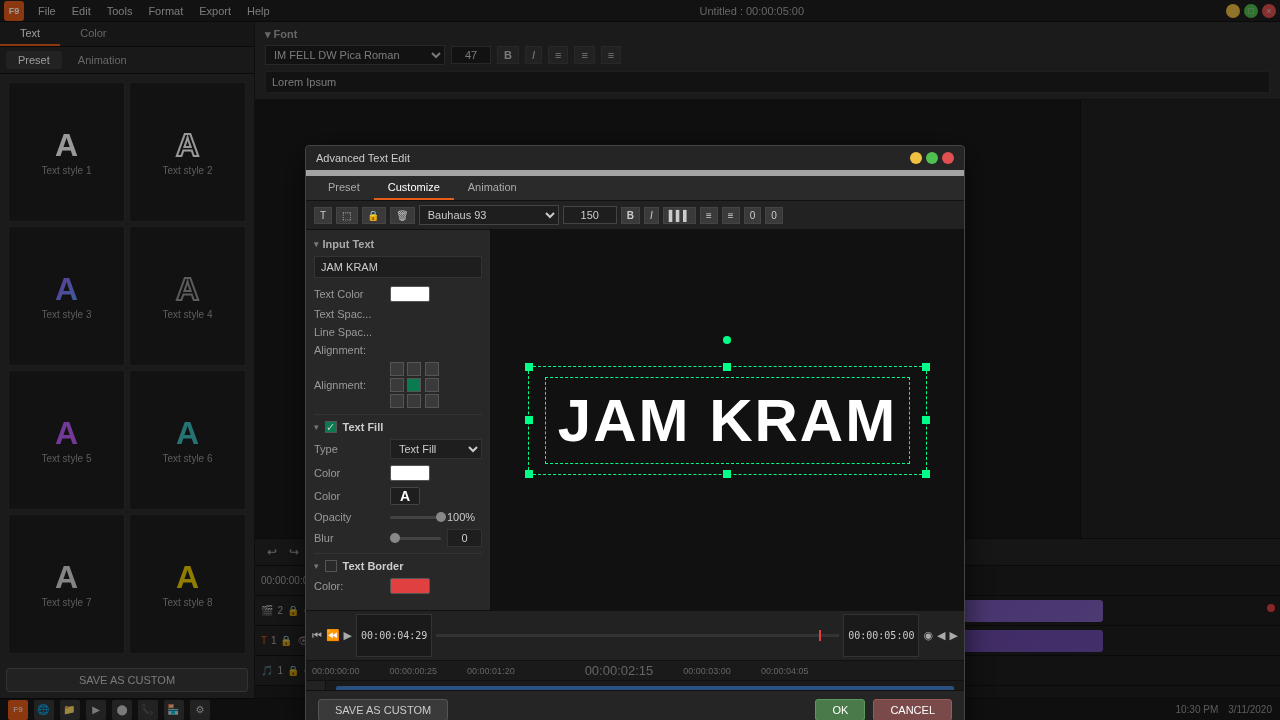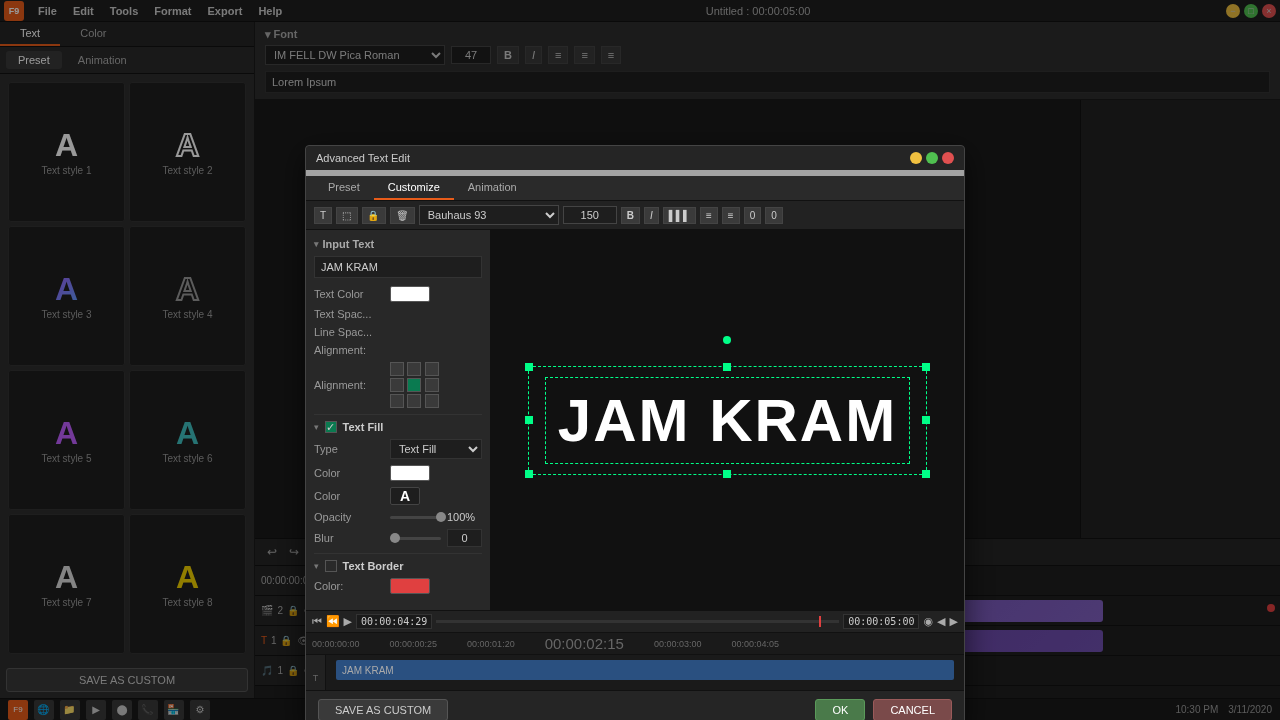--- a/index.html
+++ b/index.html
@@ -1,21 +1,21 @@
 <!DOCTYPE html>
 <html><head>
   <meta charset="utf-8">
   <style>
     * { box-sizing: border-box; margin: 0; padding: 0; }
     body { font-family: 'Segoe UI', Arial, sans-serif; font-size: 11px; background: #2b2b2b; color: #ccc; overflow: hidden; width: 1280px; height: 720px; }
 
     
     .menu-bar { background: #1e1e1e; height: 22px; display: flex; align-items: center; padding: 0 4px; border-bottom: 1px solid #111; }
     .menu-bar .logo { width: 20px; height: 20px; background: #e85c1a; border-radius: 3px; margin-right: 6px; display: flex; align-items: center; justify-content: center; color: white; font-size: 9px; font-weight: bold; }
-    .menu-bar .menu-item { padding: 2px 8px; color: #ccc; cursor: pointer; font-size: 11px; font-weight: bold; }
+    .menu-bar .menu-item { padding: 2px 8px; color: #ccc; cursor: pointer; font-size: 11px; }
     .menu-bar .title-center { flex: 1; text-align: center; color: #aaa; font-size: 11px; }
     .menu-bar .win-controls { display: flex; gap: 4px; }
     .win-btn { width: 14px; height: 14px; border-radius: 50%; display: flex; align-items: center; justify-content: center; font-size: 9px; cursor: pointer; }
     .win-btn.minimize { background: #f0c040; }
     .win-btn.maximize { background: #50c050; }
     .win-btn.close { background: #e05050; }
 
     
     .main-layout { display: flex; height: calc(720px - 22px - 22px); }
 
@@ -97,21 +97,21 @@
     .checkbox-label { color: #ccc; font-size: 11px; font-weight: bold; }
     .select-field { background: #1e1e1e; border: 1px solid #333; color: #ccc; padding: 2px 4px; font-size: 11px; flex: 1; }
     .slider { flex: 1; height: 3px; background: #444; border-radius: 2px; position: relative; cursor: pointer; }
     .slider-thumb { width: 10px; height: 10px; background: #888; border-radius: 50%; position: absolute; top: -3.5px; cursor: pointer; }
     .slider-value { color: #ccc; font-size: 11px; min-width: 35px; }
     .blur-input { background: #1e1e1e; border: 1px solid #333; color: #ccc; padding: 2px 4px; font-size: 11px; width: 35px; text-align: center; }
     .dialog-right { flex: 1; background: #111; display: flex; align-items: center; justify-content: center; position: relative; }
     .dialog-preview-text { font-size: 60px; font-weight: 900; color: #fff; font-family: 'Arial Black', Arial, sans-serif; letter-spacing: 2px; border: 1px dashed #0f8; padding: 8px 12px; text-shadow: none; }
     .dialog-timeline { background: #1e1e1e; border-top: 1px solid #111; height: 80px; overflow: hidden; }
     .dialog-timeline-toolbar { display: flex; align-items: center; gap: 4px; padding: 3px 6px; background: #222; border-bottom: 1px solid #111; }
-    .timeline-time { background: #1a1a1a; border: 1px solid #333; color: #ccc; padding: 1px 4px; font-size: 10px; font-family: monospace; }
+    .timeline-time { background: #1a1a1a; border: 1px solid #333; color: #ccc; padding: 15px 4px; font-size: 10px; font-family: monospace; }
     .dt-track-area { display: flex; height: 45px; }
     .dt-track-label { width: 20px; background: #222; border-right: 1px solid #111; display: flex; align-items: center; justify-content: center; font-size: 9px; color: #666; }
     .dt-track-content { flex: 1; position: relative; background: #1a1a1a; }
     .dt-clip { position: absolute; height: 20px; top: 5px; left: 10px; right: 10px; background: #2a5080; border-radius: 2px; display: flex; align-items: center; padding: 0 6px; font-size: 10px; color: #aaa; cursor: pointer; }
     .dialog-footer { background: #252525; padding: 8px 12px; display: flex; align-items: center; justify-content: space-between; border-top: 1px solid #111; border-radius: 0 0 4px 4px; }
     .footer-btn { padding: 4px 16px; font-size: 11px; cursor: pointer; border-radius: 3px; border: 1px solid #555; }
     .footer-btn.save { background: #3a3a3a; color: #ccc; }
     .footer-btn.ok { background: #4a7a4a; color: #fff; border-color: #5a9a5a; }
     .footer-btn.cancel { background: #7a4a4a; color: #fff; border-color: #9a5a5a; }
   </style>
@@ -437,21 +437,21 @@
         <div class="timeline-time">00:00:05:00</div>
         <button style="background:none;border:none;color:#aaa;cursor:pointer;font-size:11px;">◉</button>
         <button style="background:none;border:none;color:#aaa;cursor:pointer;font-size:11px;">◀</button>
         <button style="background:none;border:none;color:#aaa;cursor:pointer;font-size:11px;">▶</button>
       </div>
 
       <div style="display:flex;align-items:center;padding:2px 6px;background:#1a1a1a;border-bottom:1px solid #111;">
         <span style="font-size:9px;color:#666;margin-right:30px;">00:00:00:00</span>
         <span style="font-size:9px;color:#666;margin-right:30px;">00:00:00:25</span>
         <span style="font-size:9px;color:#666;margin-right:30px;">00:00:01:20</span>
-        <span style="font-size:15px;color:#666;margin-right:30px;">00:00:02:15</span>
+        <span style="font-size:13px;color:#666;margin-right:30px;margin-left:40px;">00:00:02:15</span>
         <span style="font-size:9px;color:#666;margin-right:30px;">00:00:03:00</span>
         <span style="font-size:9px;color:#666;">00:00:04:05</span>
       </div>
       <div class="dt-track-area">
         <div class="dt-track-label">T</div>
         <div class="dt-track-content">
           <div class="dt-clip">JAM KRAM</div>
         </div>
       </div>
     </div>

